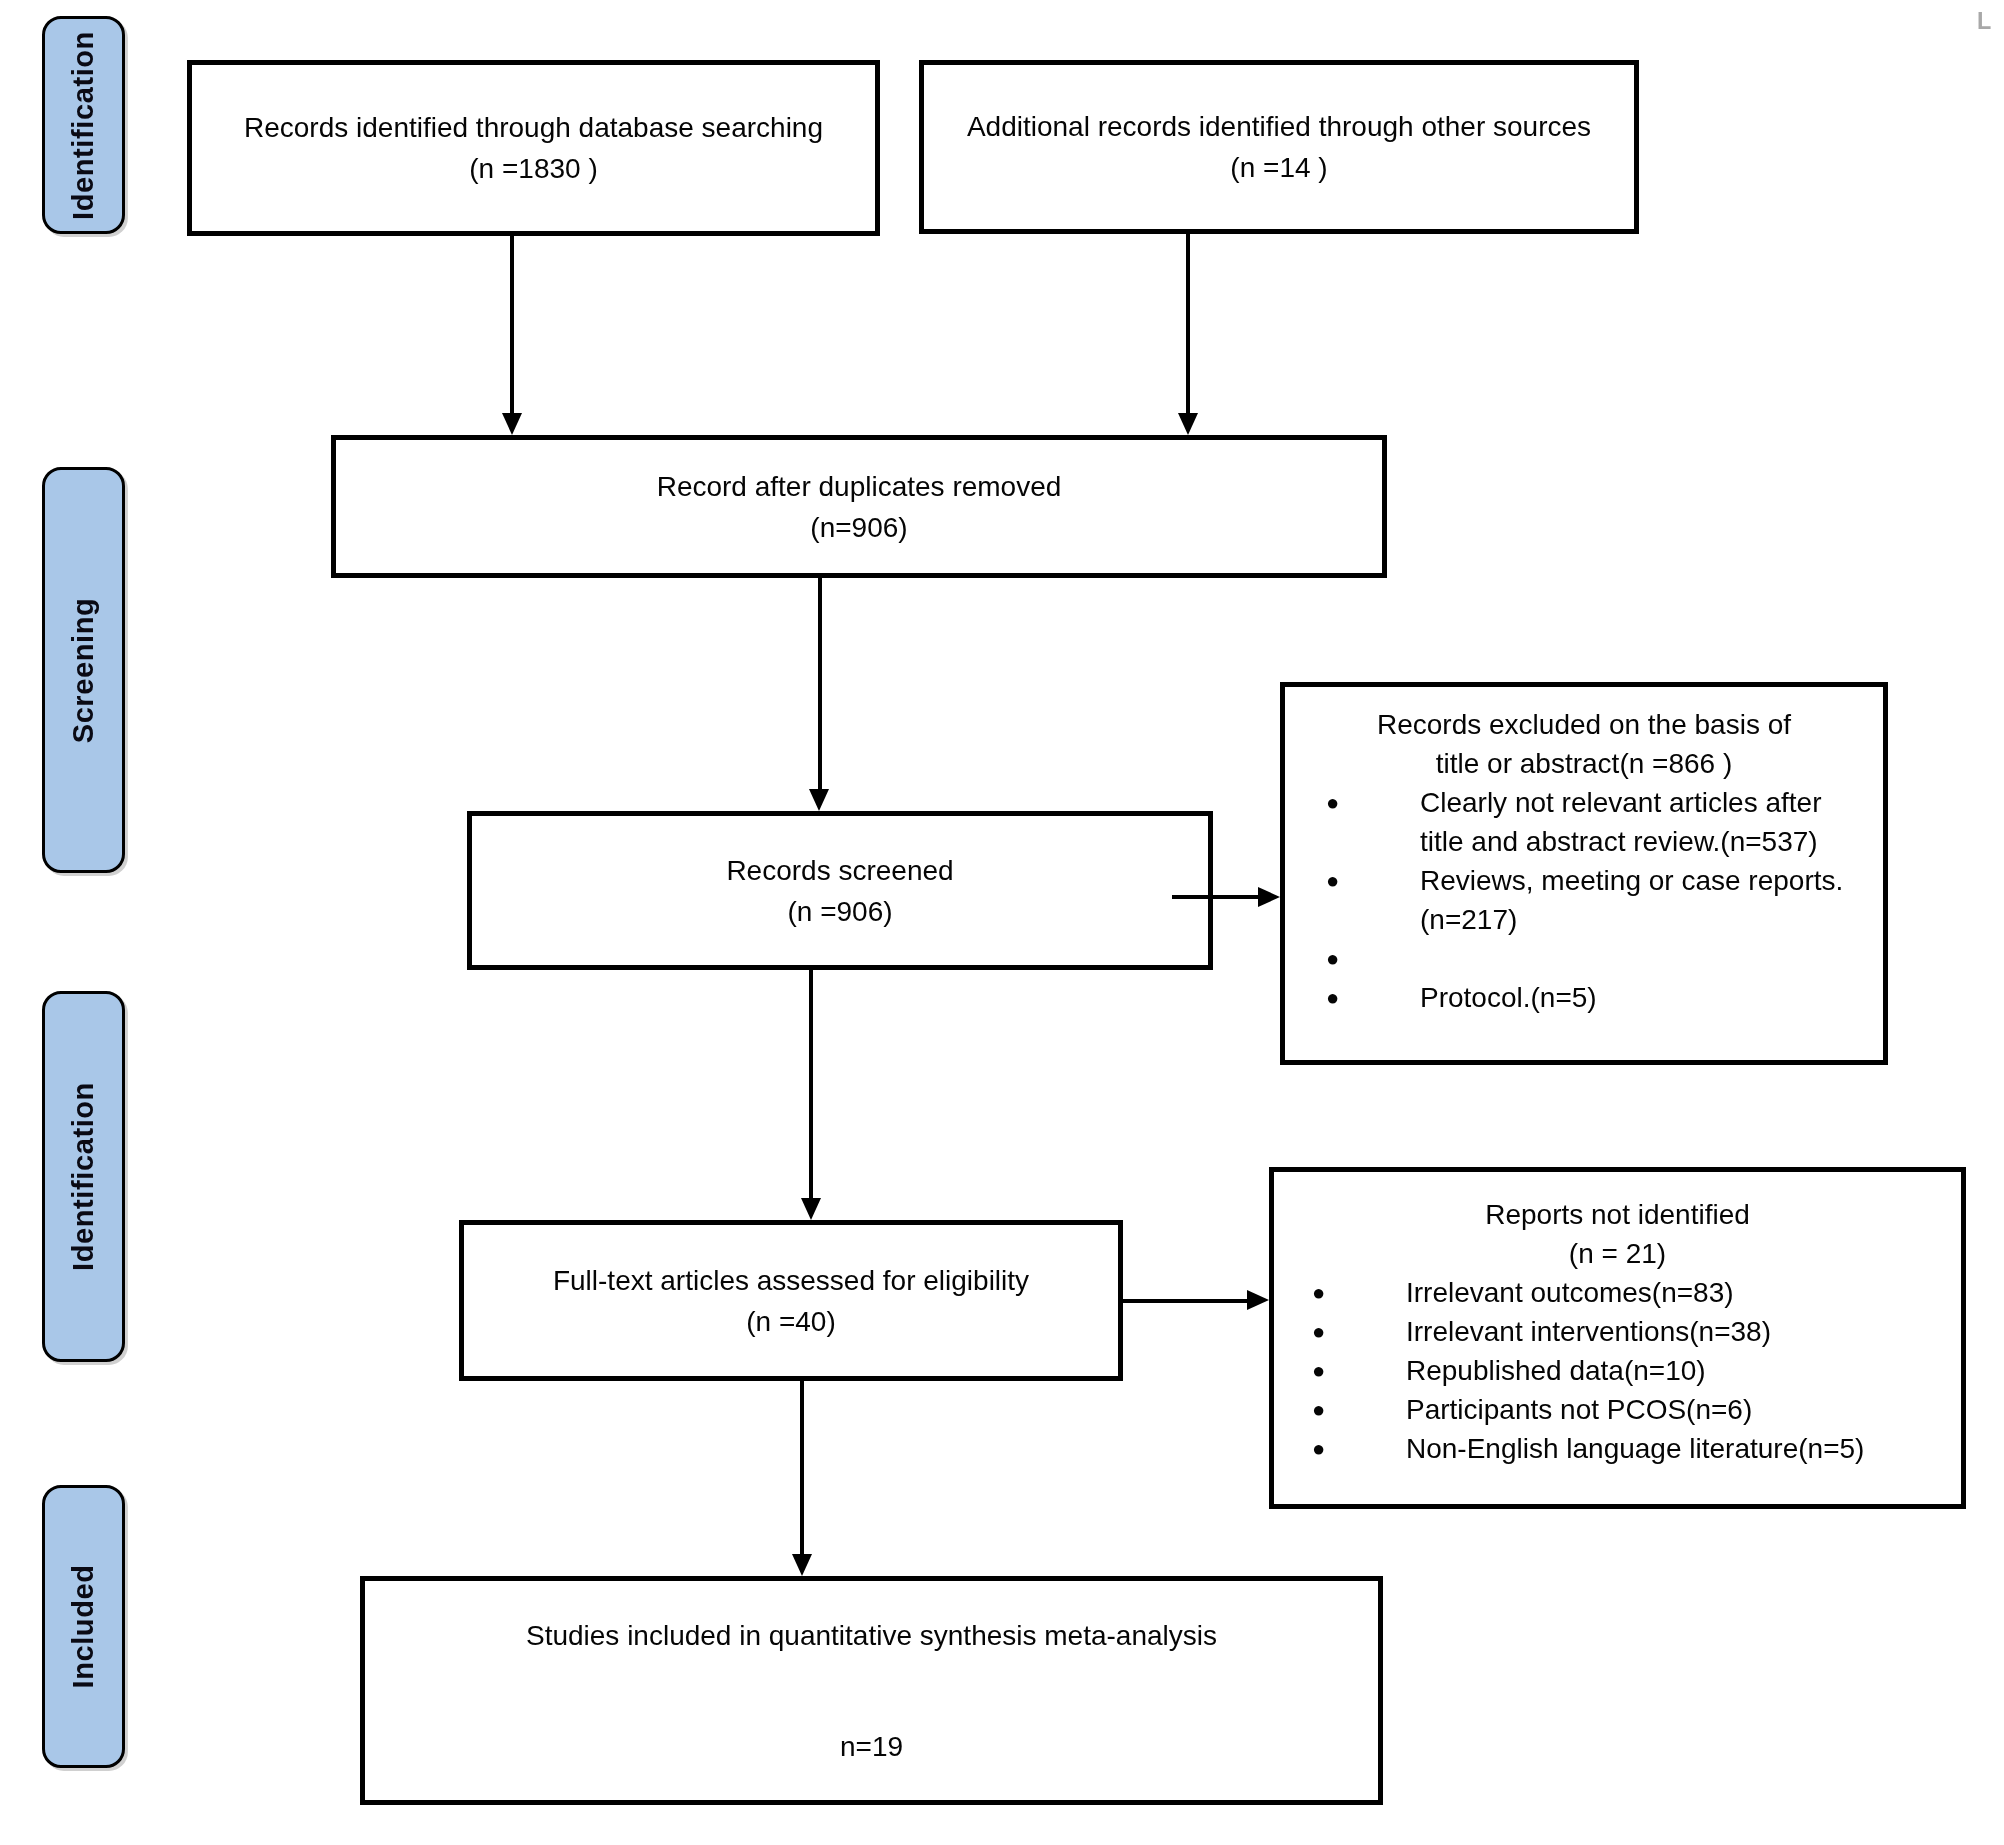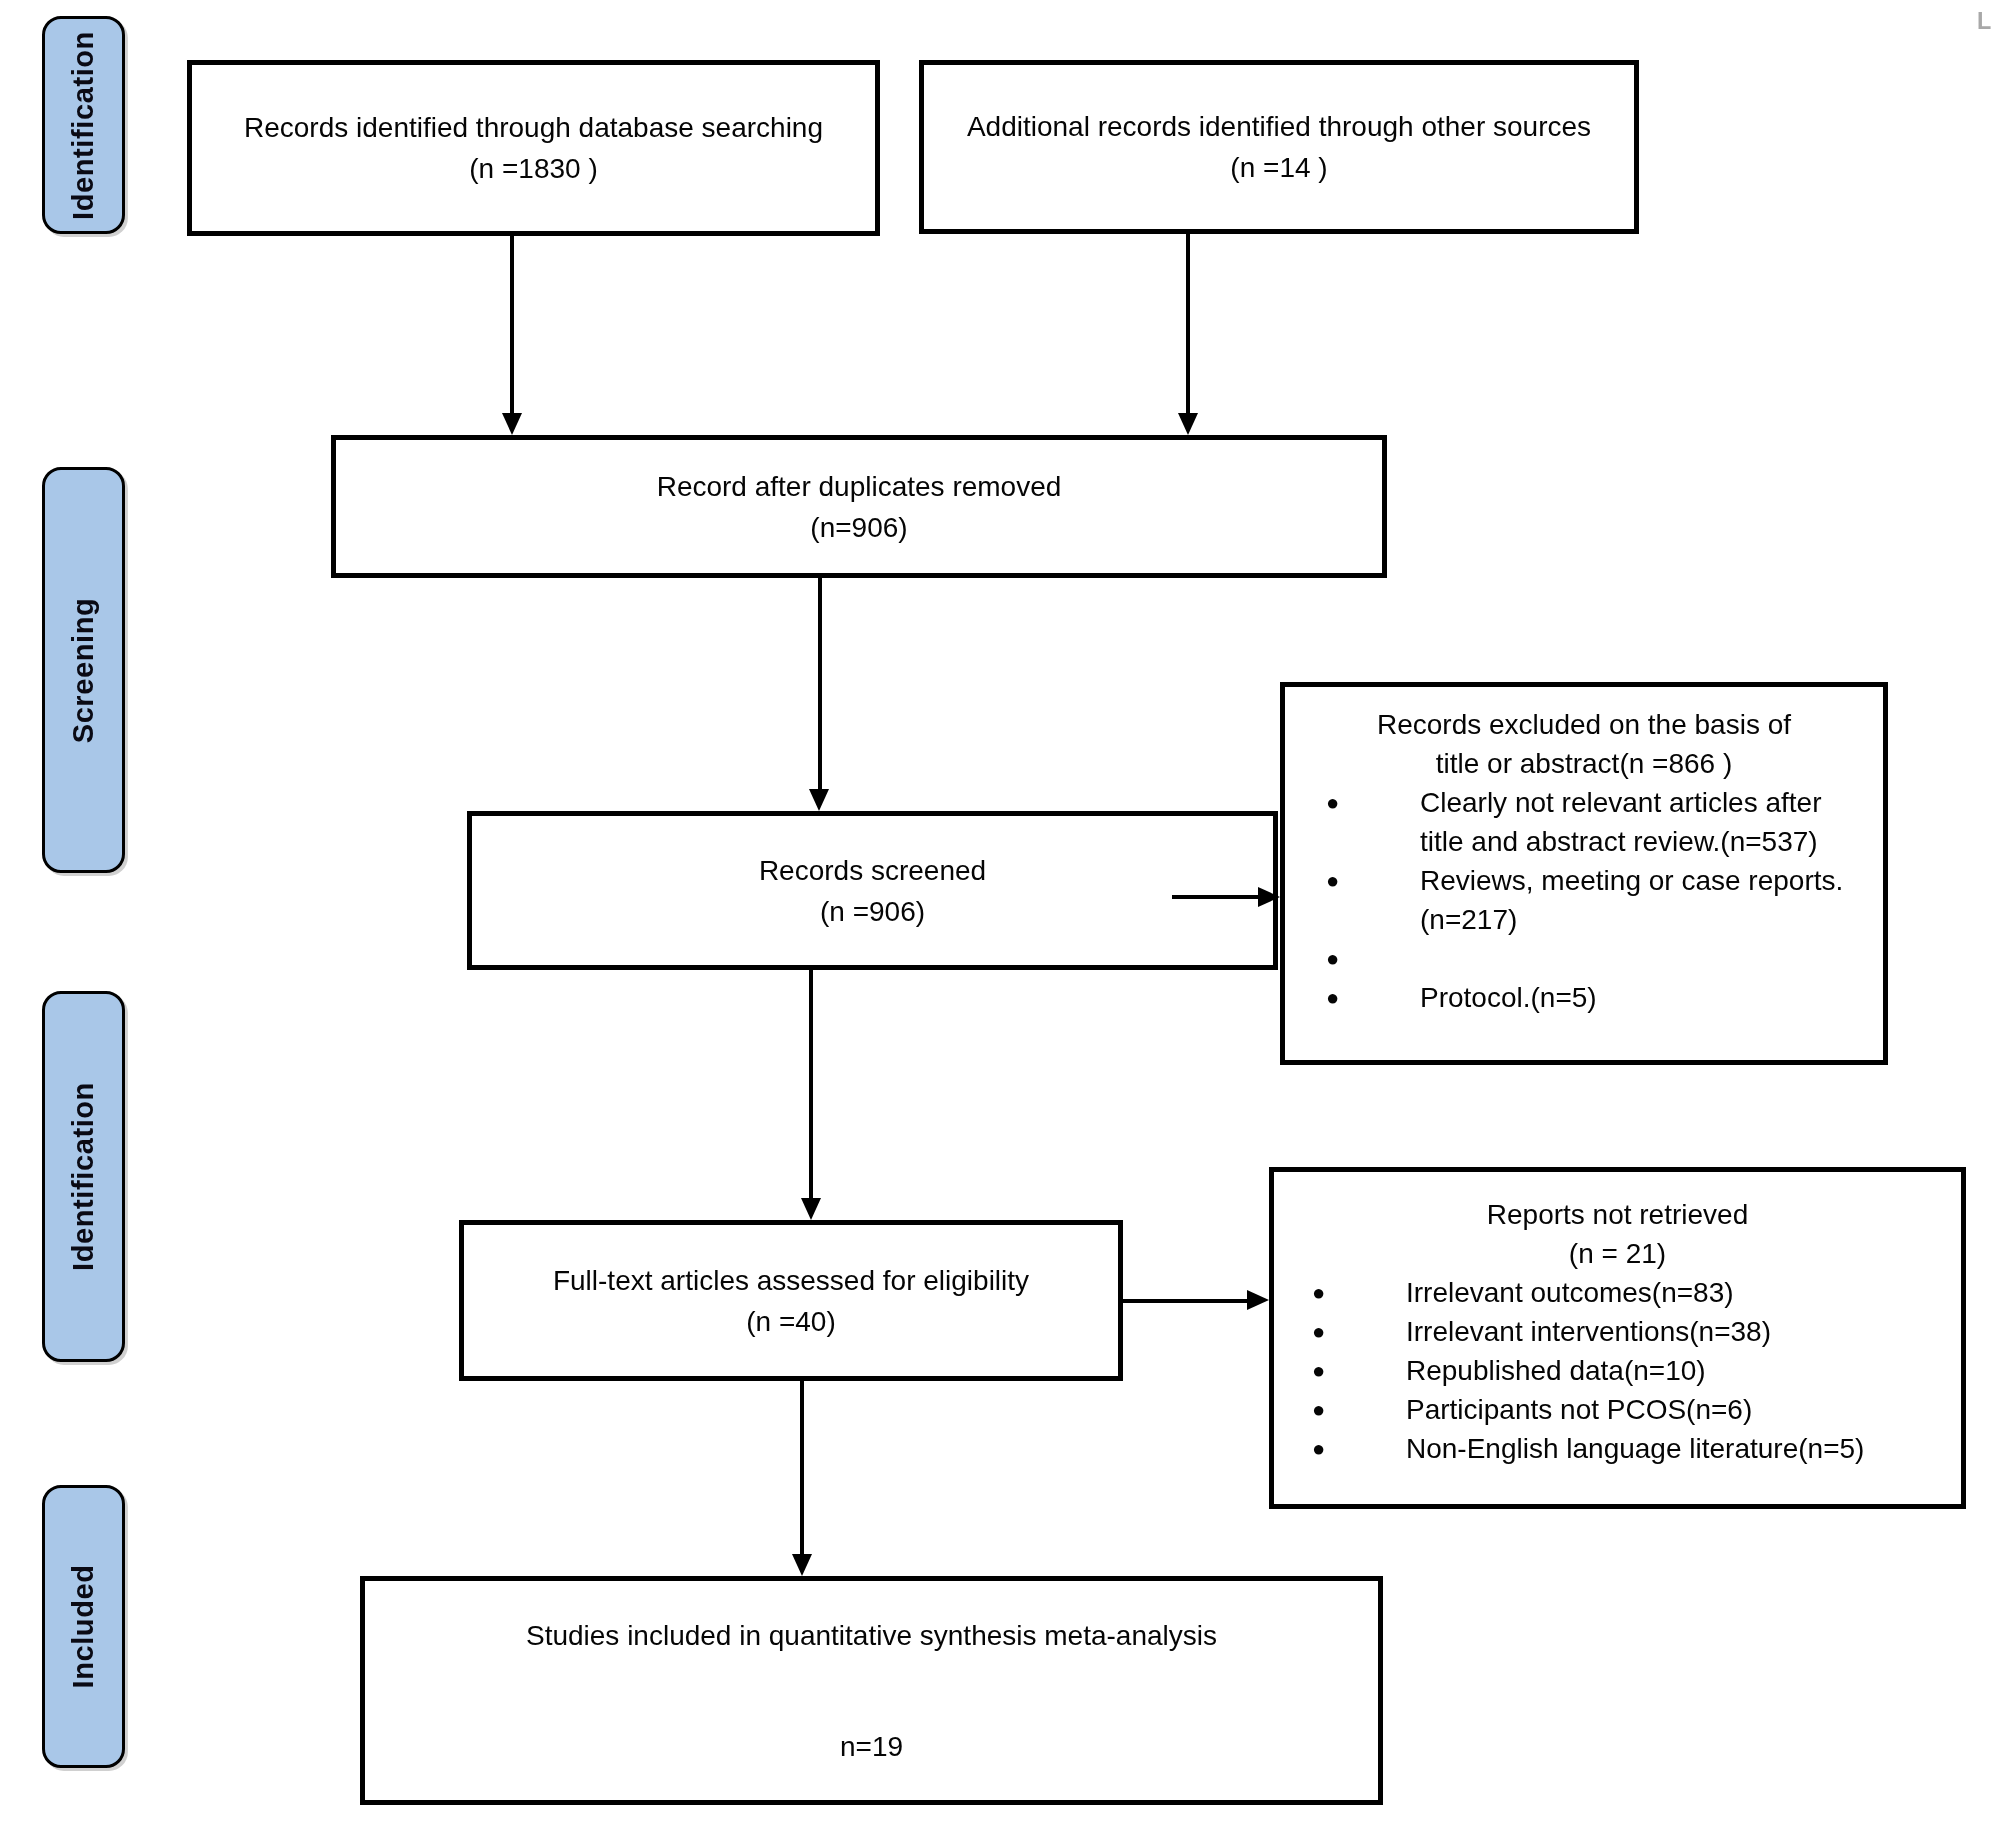--- a/index.html
+++ b/index.html
@@ -81,21 +81,21 @@
   <div class="fbox" style="left:919px;top:60px;width:720px;height:174px;padding:17.6px 35px;">
     <div>Additional records identified through other sources</div>
     <div class="count">(n =14 )</div>
   </div>
 
   <div class="fbox" style="left:331px;top:435px;width:1056px;height:143px;padding:19px 35px;">
     <div>Record after duplicates removed</div>
     <div class="count">(n=906)</div>
   </div>
 
-  <div class="fbox" style="left:467px;top:811px;width:811px;height:159px;padding:11.7px 35px;">
+  <div class="fbox" style="left:467px;top:811px;width:746px;height:159px;padding:11.7px 35px;">
     <div>Records screened</div>
     <div class="count">(n =906)</div>
   </div>
 
   <div class="ebox" style="left:1280px;top:682px;width:608px;height:383px;padding:17.6px 17.6px 11.7px 17.6px;">
     <div class="etitle">Records excluded on the basis of</div>
     <div class="etitle">title or abstract(n =866 )</div>
     <ul>
         <li>
           <span class="bullet">●</span>
@@ -114,21 +114,21 @@
         </li>
       </ul>
   </div>
 
   <div class="fbox" style="left:459px;top:1220px;width:664px;height:161px;padding:11.7px 14.6px;">
     <div>Full-text articles assessed for eligibility</div>
     <div class="count">(n =40)</div>
   </div>
 
   <div class="ebox" style="left:1269px;top:1167px;width:697px;height:342px;padding:23.4px 14.6px 11.7px 14.6px;">
-    <div class="etitle">Reports not retrieved</div>
+    <div class="etitle">Reports not identified</div>
     <div class="etitle">(n = 21)</div>
     <ul>
         <li>
           <span class="bullet">●</span>
           <span class="bullet-text">Irrelevant outcomes(n=83)</span>
         </li>
         <li>
           <span class="bullet">●</span>
           <span class="bullet-text">Irrelevant interventions(n=38)</span>
         </li>

